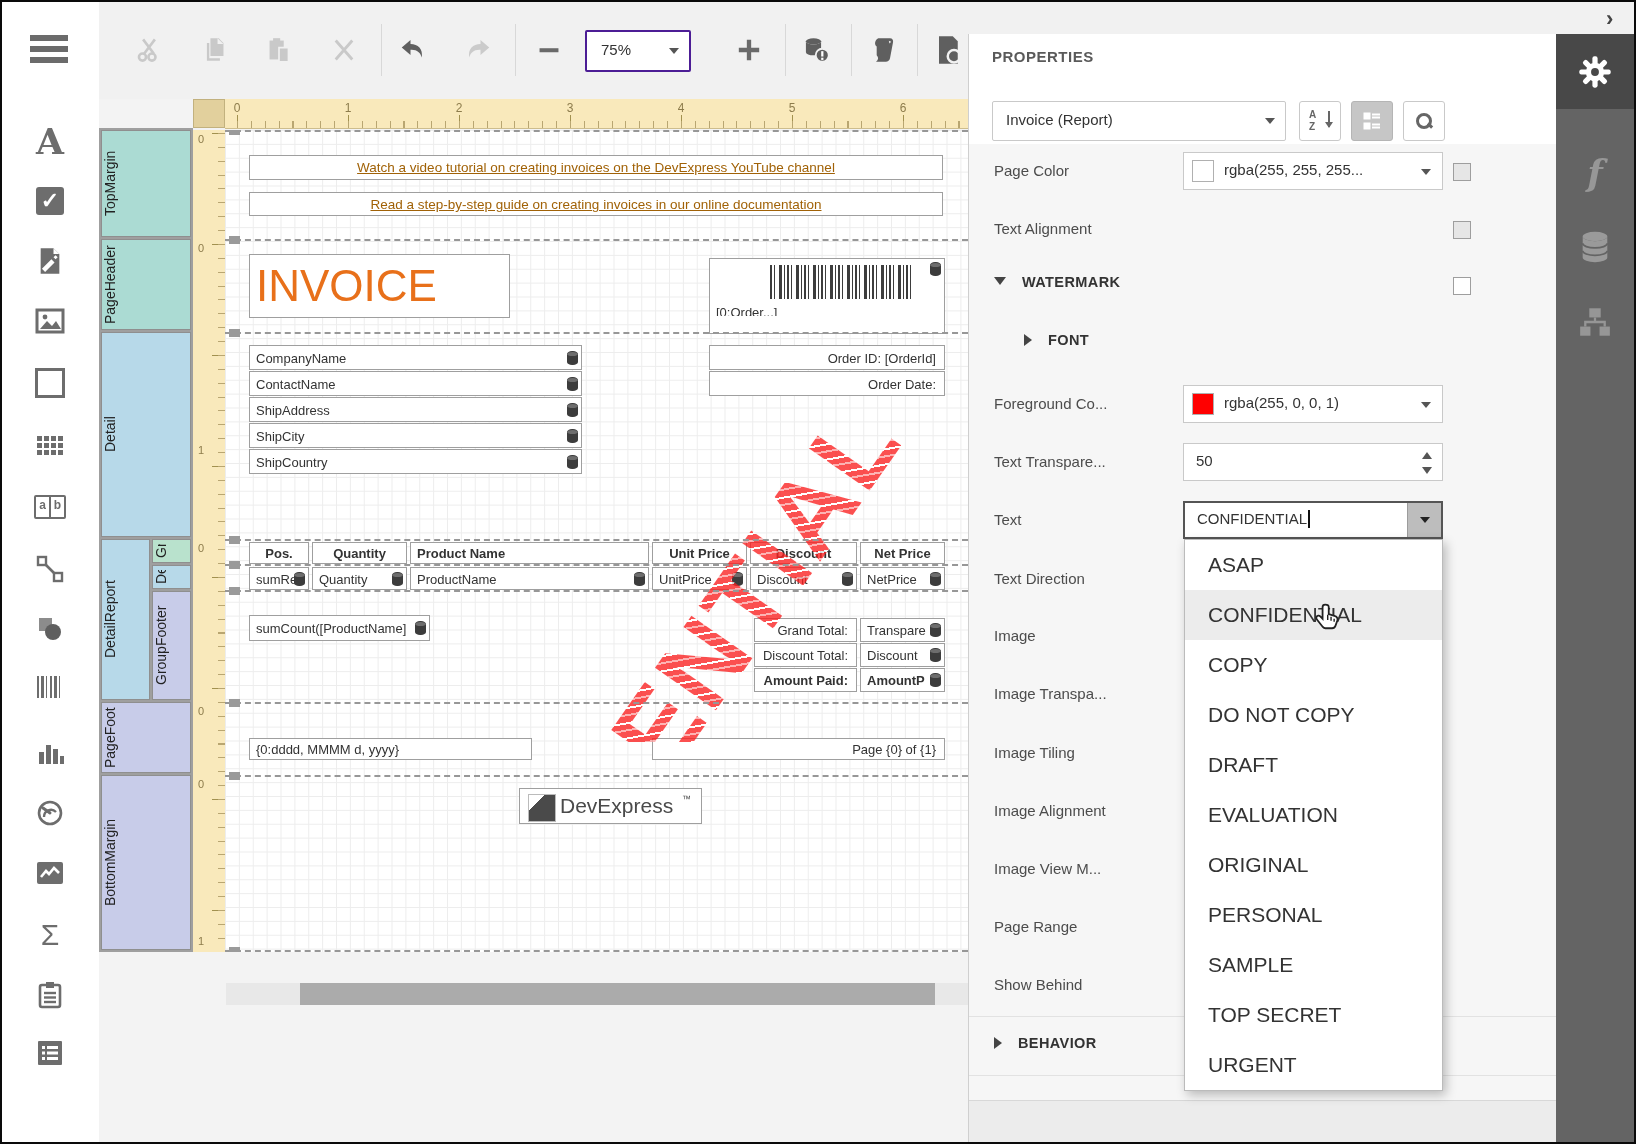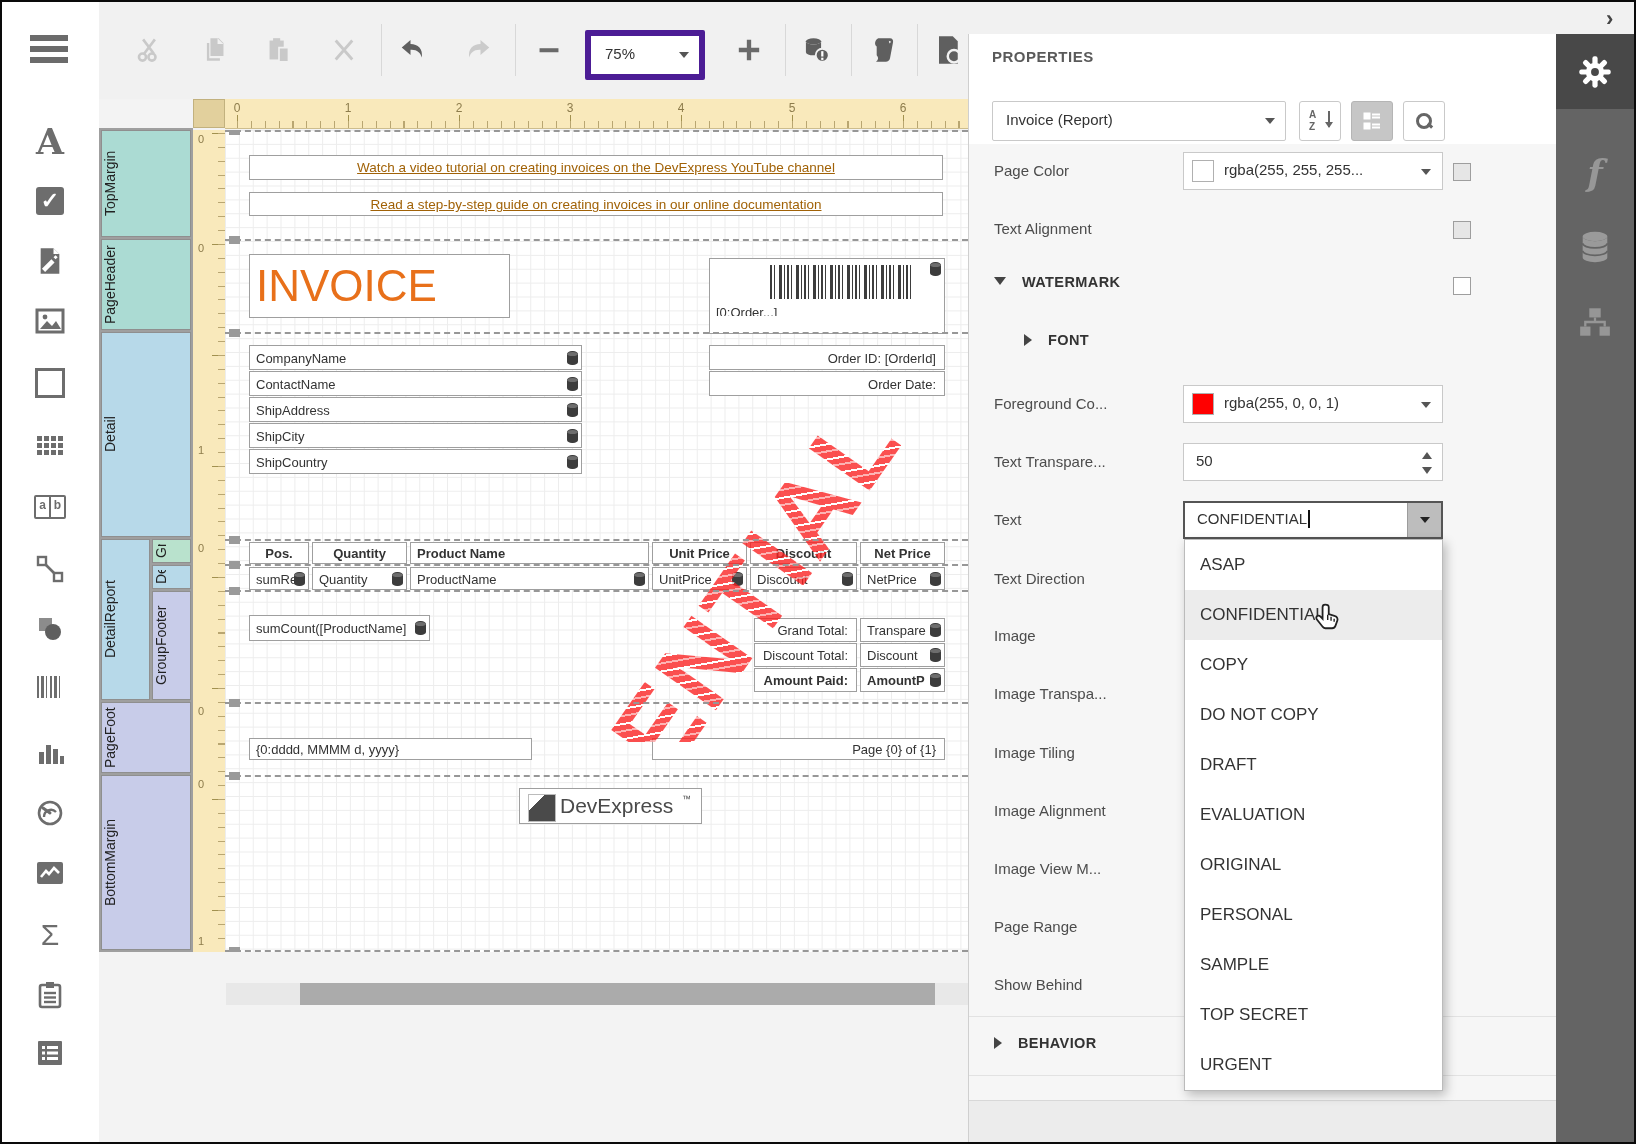--- a/index.html
+++ b/index.html
@@ -17,21 +17,21 @@
   .tableico i{width:5px;height:5px;background:#6d6d6d;}
   .combico{width:28px;height:20px;border:2px solid #6d6d6d;border-radius:2px;display:flex;font-size:12px;color:#6d6d6d;font-weight:bold;}
   .combico span{flex:1;text-align:center;line-height:16px;}
   .combico span:first-child{border-right:2px solid #6d6d6d;}
   .sigmaico{font-size:30px;color:#6d6d6d;line-height:30px;font-weight:400;}
   .barsico{width:26px;height:22px;background:repeating-linear-gradient(90deg,#6d6d6d 0 2px,transparent 2px 4px,#6d6d6d 4px 7px,transparent 7px 9px,#6d6d6d 9px 10px,transparent 10px 13px);}
   
   #toolbar{position:absolute;left:97px;top:0;width:869px;height:97px;background:#f1f1f1;z-index:2;}
   .tsep{position:absolute;top:22px;width:1px;height:52px;background:#d8d8d8;}
   .tbtn{position:absolute;top:26px;width:44px;height:44px;display:flex;align-items:center;justify-content:center;cursor:pointer;}
-  .zoombox{position:absolute;left:486px;top:28px;width:102px;height:38px;background:#fff;border:6px solid #4c1d95;border-radius:2px;cursor:pointer;padding-left:6px;}
+  .zoombox{position:absolute;left:486px;top:28px;width:102px;height:38px;background:#fff;border:2px solid #4c1d95;border-radius:2px;cursor:pointer;}
   .zoombox .zv{position:absolute;left:14px;top:9px;font-size:15px;color:#333;}
   .caretdn{position:absolute;right:10px;top:16px;width:0;height:0;border-left:5px solid transparent;border-right:5px solid transparent;border-top:6px solid #555;}
   
   #surface{position:absolute;left:97px;top:97px;width:869px;height:1043px;background:#f3f3f3;overflow:hidden;z-index:1;}
   #hruler{position:absolute;left:126px;top:0;right:0;height:29px;background-color:#f9e9bb;border-bottom:1px solid #cdbd8d;
     background-image:repeating-linear-gradient(to right,#b9a671 0 1px,transparent 1px 13.875px),repeating-linear-gradient(to right,#a2914f 0 1px,transparent 1px 111px);
     background-size:100% 7px,100% 13px;background-position:12px bottom,12px bottom;background-repeat:no-repeat;}
   #hruler span{position:absolute;top:2px;font-size:12px;color:#8d7c4c;transform:translateX(-50%);}
   #rcorner{position:absolute;left:94px;top:0;width:32px;height:29px;background:#e2d09d;border:1px solid #c2b17e;box-sizing:border-box;}
   #vruler{position:absolute;left:94px;top:31px;width:32px;height:822px;background-color:#f9e9bb;border-right:1px solid #cdbd8d;
@@ -92,21 +92,21 @@
   .tri-r{display:inline-block;width:0;height:0;border-top:6px solid transparent;border-bottom:6px solid transparent;border-left:8px solid #444;margin-right:16px;vertical-align:-1px;}
   .spin{position:absolute;right:8px;top:6px;width:14px;height:26px;cursor:pointer;}
   .spin .up{position:absolute;top:2px;left:2px;border-left:5px solid transparent;border-right:5px solid transparent;border-bottom:7px solid #555;}
   .spin .dn{position:absolute;bottom:2px;left:2px;border-left:5px solid transparent;border-right:5px solid transparent;border-top:7px solid #555;}
   #textcombo{border:2px solid #555;height:38px;}
   #textcombo .val{top:7px;font-size:15px;}
   .tcaret{display:inline-block;width:2px;height:18px;background:#111;vertical-align:-4px;margin-left:1px;}
   .ddbtn{position:absolute;right:0;top:0;width:33px;height:34px;background:#bdbdbd;border-left:1px solid #9c9c9c;}
   .ddbtn .caretdn{right:11px;top:14px;border-top-color:#222;}
   #dropdown{position:absolute;left:215px;top:537px;width:259px;height:552px;background:#fff;border:1px solid #bbb;box-shadow:3px 4px 10px rgba(0,0,0,.25);box-sizing:border-box;z-index:8;}
-  #dropdown .item{height:50px;line-height:50px;padding-left:15px;font-size:17px;color:#333;cursor:pointer;white-space:nowrap;}
+  #dropdown .item{height:50px;line-height:50px;padding-left:23px;font-size:21px;color:#333;cursor:pointer;white-space:nowrap;}
   #dropdown .item.hover{background:#ececec;}
   #behavior{position:absolute;left:0;top:1014px;width:100%;height:58px;background:#f6f6f6;border-top:1px solid #e2e2e2;border-bottom:1px solid #e2e2e2;}
   #panelfoot{position:absolute;left:0;top:1098px;width:100%;height:42px;background:#ececec;border-top:1px solid #d8d8d8;}
   #handcursor{position:absolute;left:344px;top:600px;width:32px;height:36px;z-index:9;pointer-events:none;}
   
   #rstrip{position:absolute;left:1554px;top:32px;width:78px;height:1108px;background:#646464;z-index:6;}
   .rtab{position:absolute;left:0;width:78px;height:75px;display:flex;align-items:center;justify-content:center;cursor:pointer;}
   .rtab.active{background:#484848;}
   .fico{font-family:"DejaVu Serif","Liberation Serif",serif;font-style:italic;font-weight:700;font-size:36px;color:#979797;}
   #chevron{position:absolute;left:1604px;top:4px;font-size:22px;font-weight:700;color:#444;cursor:pointer;z-index:7;}

